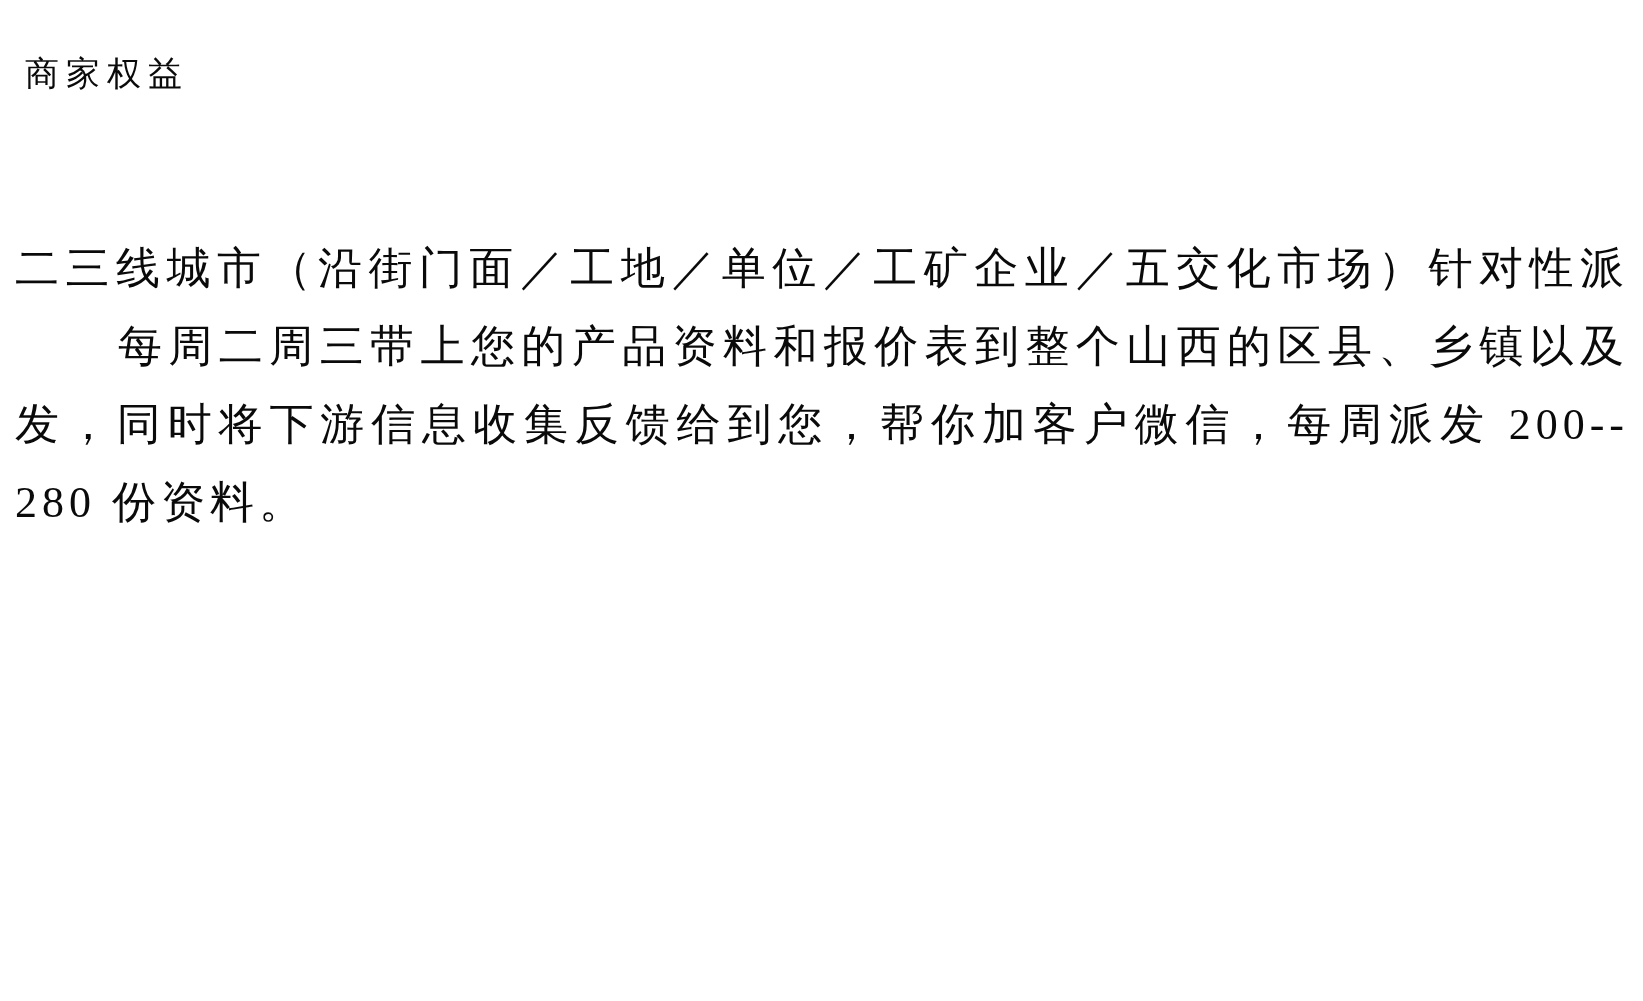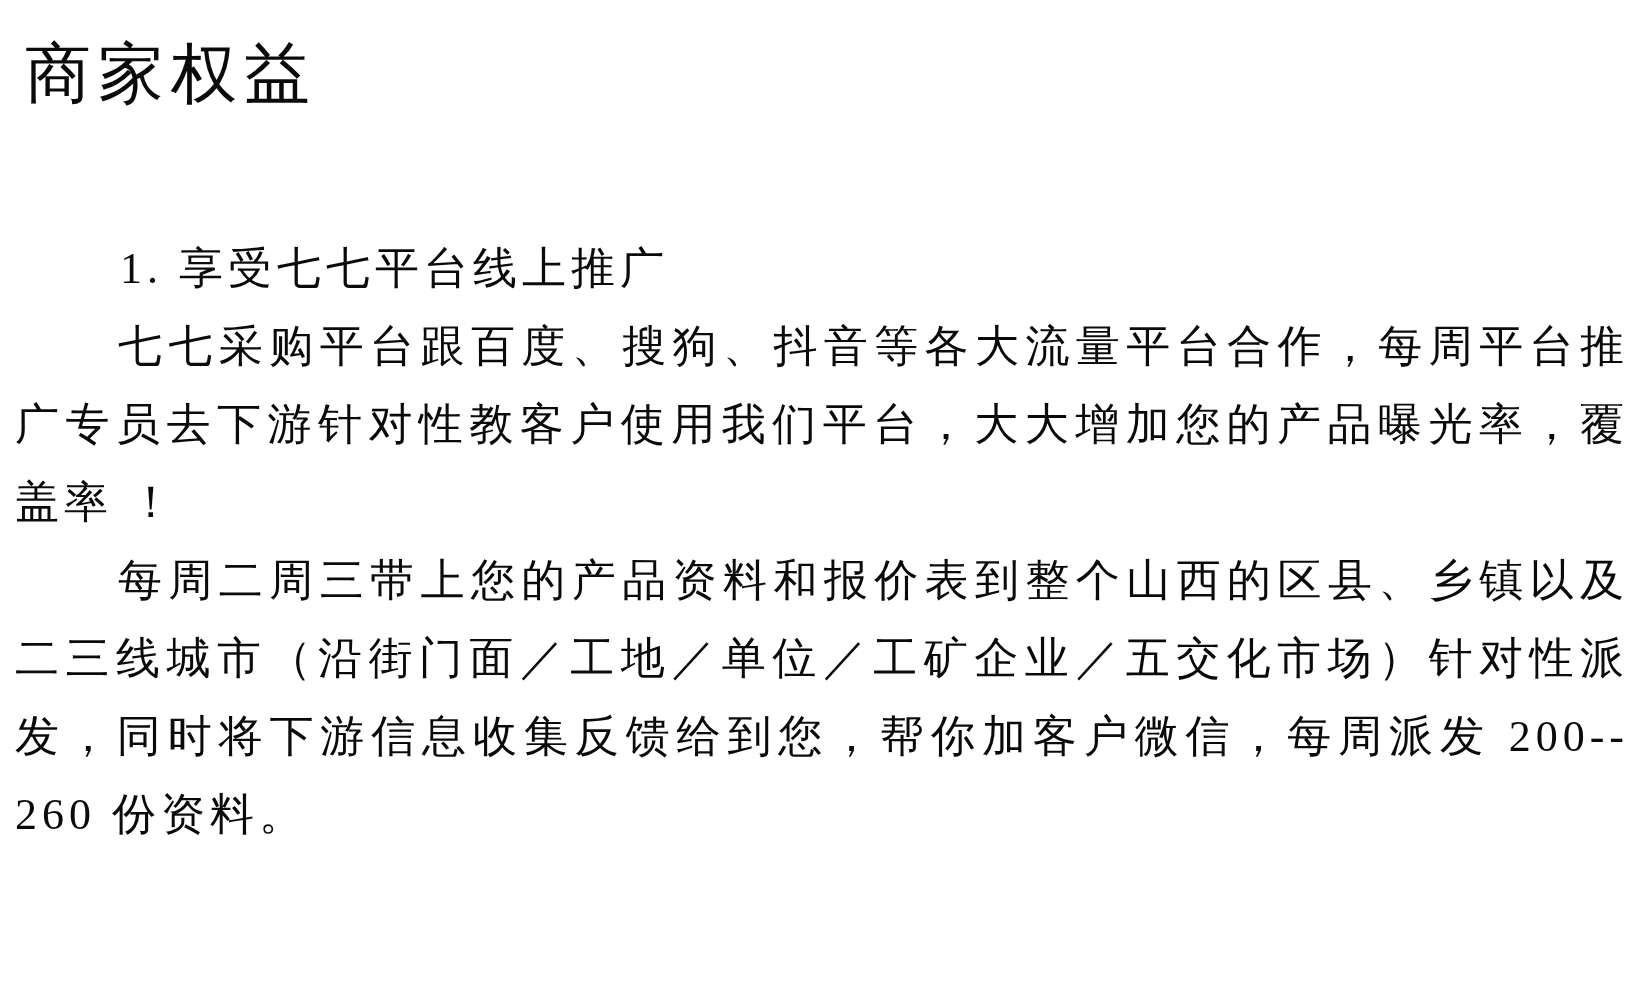--- a/index.html
+++ b/index.html
@@ -16,21 +16,21 @@
   }
   .page {
     box-sizing: border-box;
     width: 1643px;
     height: 1001px;
     padding: 42px 14px 0 15px;
     background: #ffffff;
   }
   .doc-title {
     margin: 0 0 0 10px;
-    font-size: 66px;
+    font-size: 34px;
     line-height: 64px;
     font-weight: normal;
     letter-spacing: 7px;
     white-space: nowrap;
   }
   .title-gap {
     height: 124px;
   }
   .section {
     margin: 0;
@@ -60,27 +60,21 @@
 </style>
 </head>
 <body>
 
 <div class="page">
 
   <h1 class="doc-title">商家权益</h1>
 
   <div class="title-gap"></div>
 
-  <div class="section">
-    <div class="line heading">1. 享受七七平台线上推广</div>
-    <div class="line first">七七采购平台跟百度、搜狗、抖音等各大流量平台合作，每周平台推</div>
-    <div class="line">广专员去下游针对性教客户使用我们平台，大大增加您的产品曝光率，覆</div>
-    <div class="line last">盖率 ！</div>
-  </div>
 
   <div class="section">
+    <div class="line">二三线城市（沿街门面／工地／单位／工矿企业／五交化市场）针对性派</div>
     <div class="line first">每周二周三带上您的产品资料和报价表到整个山西的区县、乡镇以及</div>
-    <div class="line">二三线城市（沿街门面／工地／单位／工矿企业／五交化市场）针对性派</div>
     <div class="line">发，同时将下游信息收集反馈给到您，帮你加客户微信，每周派发 200--</div>
-    <div class="line last">260 份资料。</div>
+    <div class="line last">280 份资料。</div>
   </div>
 
 </div>
 
 </body></html>

